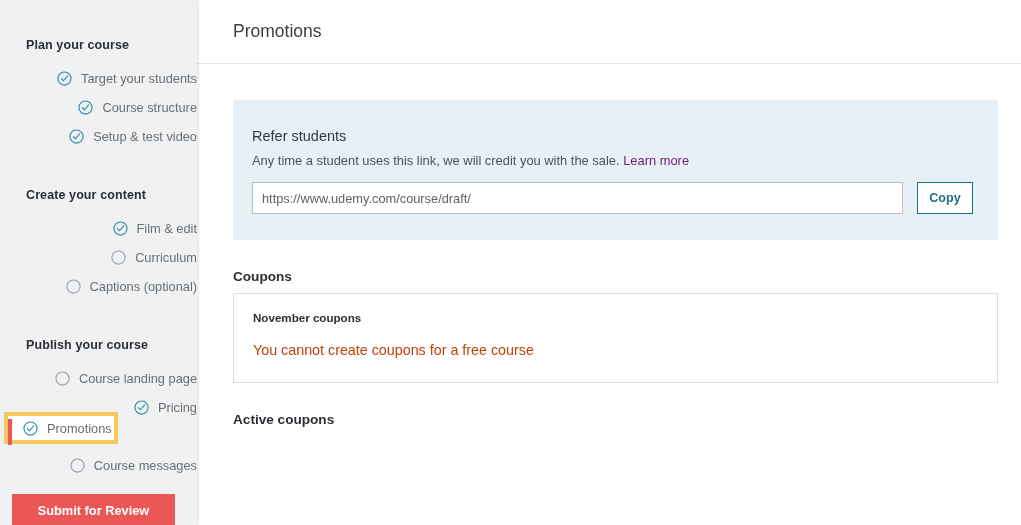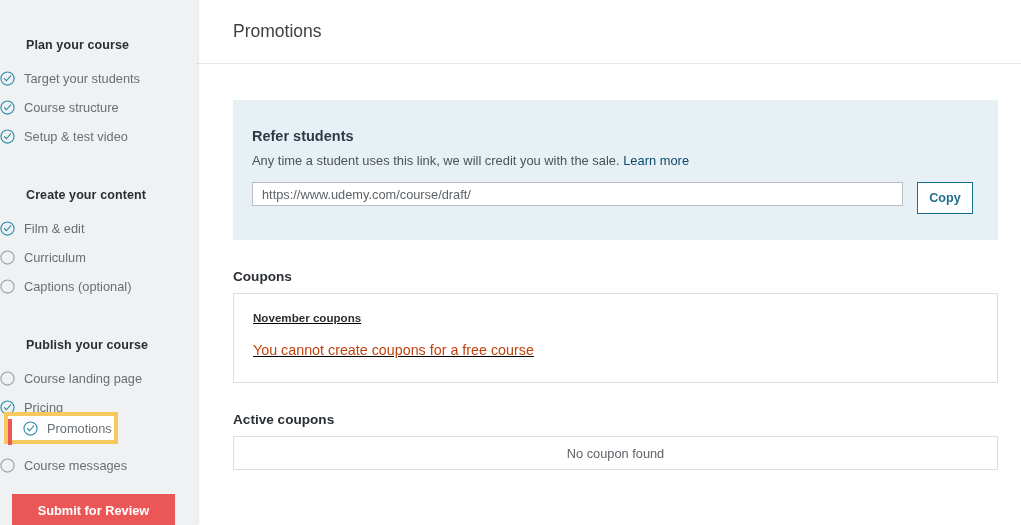--- a/index.html
+++ b/index.html
@@ -34,20 +34,21 @@
     font-weight: bold;
     color: #2b2f33;
     padding-left: 26px;
     letter-spacing: 0.1px;
   }
   .side-item {
     display: flex;
     align-items: center;
     height: 29px;
     position: relative;
+    justify-content: flex-end;
   }
   .side-item .lbl {
     font-size: 12.8px;
     color: #6a6f73;
     margin-left: 9px;
     white-space: nowrap;
   }
   .circ {
     width: 15px;
     height: 15px;
@@ -136,41 +137,41 @@
   }
 
   
   .refer-panel {
     background: #e7f0f5;
     width: 765px;
     padding: 28px 25px 26px 19px;
   }
   .refer-title {
     font-size: 14.5px;
-    font-weight: bold;
+    font-weight: normal;
     color: #2b3b45;
     margin-bottom: 9px;
   }
   .refer-desc {
     font-size: 12.9px;
     color: #4b5259;
     margin-bottom: 14px;
   }
   .refer-desc a {
-    color: #0c4a6e;
+    color: #701a75;
     text-decoration: none;
   }
   .refer-row {
     display: flex;
     align-items: stretch;
     gap: 14px;
   }
   .link-input {
     flex: 1 1 auto;
-    height: 24px;
+    height: 32px;
     border: 1px solid #b9bfc4;
     background: #ffffff;
     font-size: 12.8px;
     color: #5d6368;
     padding: 0 9px;
     font-family: "Liberation Sans", sans-serif;
     outline: none;
   }
   .copy-btn {
     width: 56px;
@@ -192,21 +193,20 @@
     color: #2b2f33;
     margin: 29px 0 9px 0;
   }
   .card {
     width: 765px;
     border: 1px solid #dcdfe2;
     background: #ffffff;
   }
   .card-pad {
     padding: 17px 0 24px 19px;
-    text-decoration: underline;
   }
   .card-label {
     font-size: 11.6px;
     font-weight: bold;
     color: #2b2f33;
     margin-bottom: 18px;
   }
   .card-msg {
     font-size: 14.3px;
     color: #c2410c;
@@ -366,17 +366,16 @@
 
       <div class="sec-title">Coupons</div>
       <div class="card">
         <div class="card-pad">
           <div class="card-label">November coupons</div>
           <div class="card-msg">You cannot create coupons for a free course</div>
         </div>
       </div>
 
       <div class="sec-title">Active coupons</div>
-      <div class="empty-row">No coupon found</div>
 
     </div>
   </section>
 </div>
 
 </body></html>

